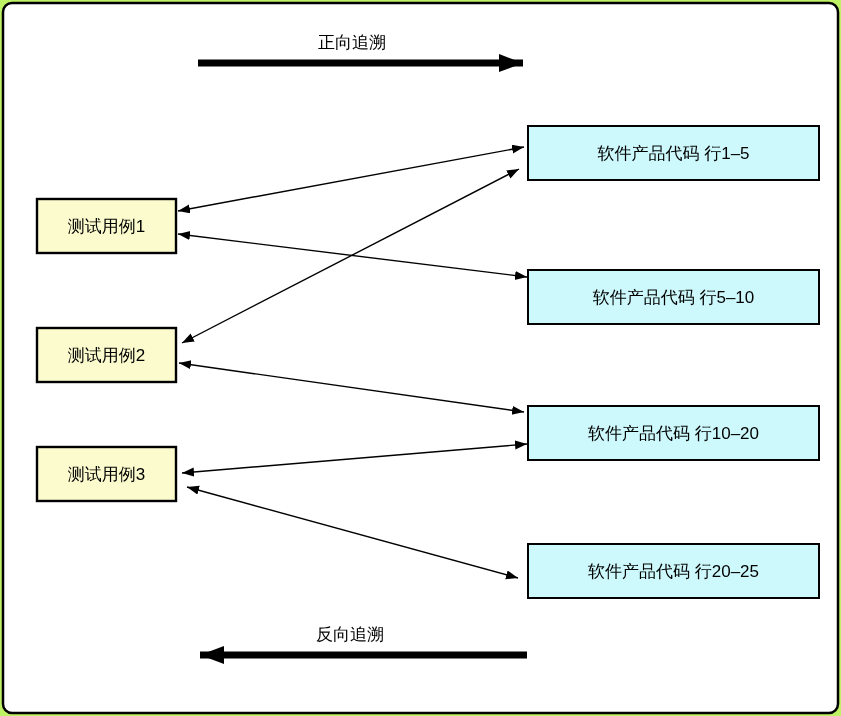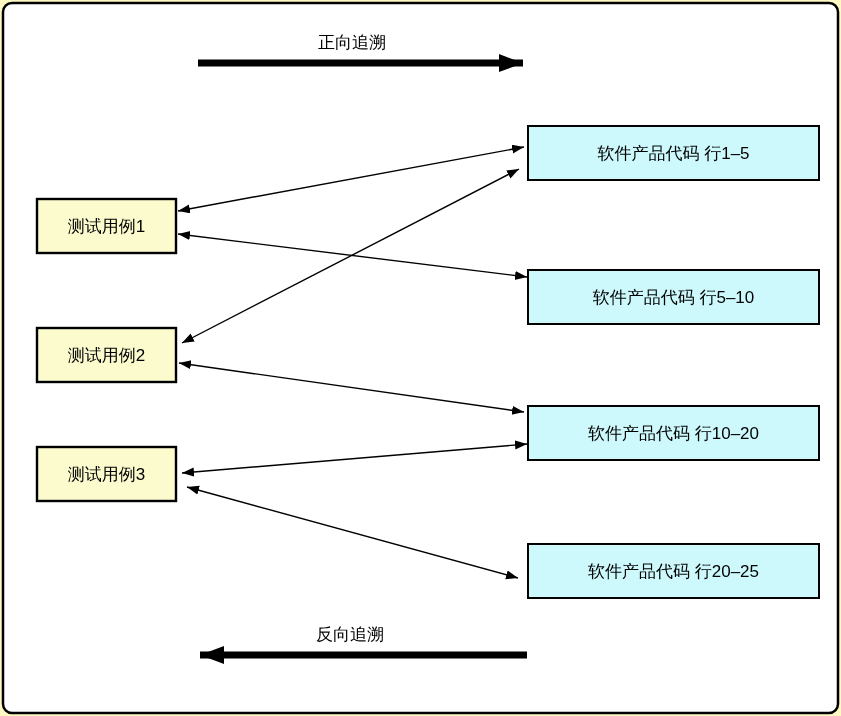--- a/index.html
+++ b/index.html
@@ -5,21 +5,21 @@
   html, body {
     margin: 0;
     padding: 0;
     background: #ffffff;
     font-family: "Liberation Sans", sans-serif;
   }
   .stage {
     position: relative;
     width: 841px;
     height: 716px;
-    background: #fef9c3;
+    background: #bef264;
     overflow: hidden;
   }
   svg { display: block; }
   .arrow-label {
     font-family: "Liberation Sans", sans-serif;
     font-size: 17px;
     font-weight: 500;
     fill: #000000;
   }
   .node-label {

